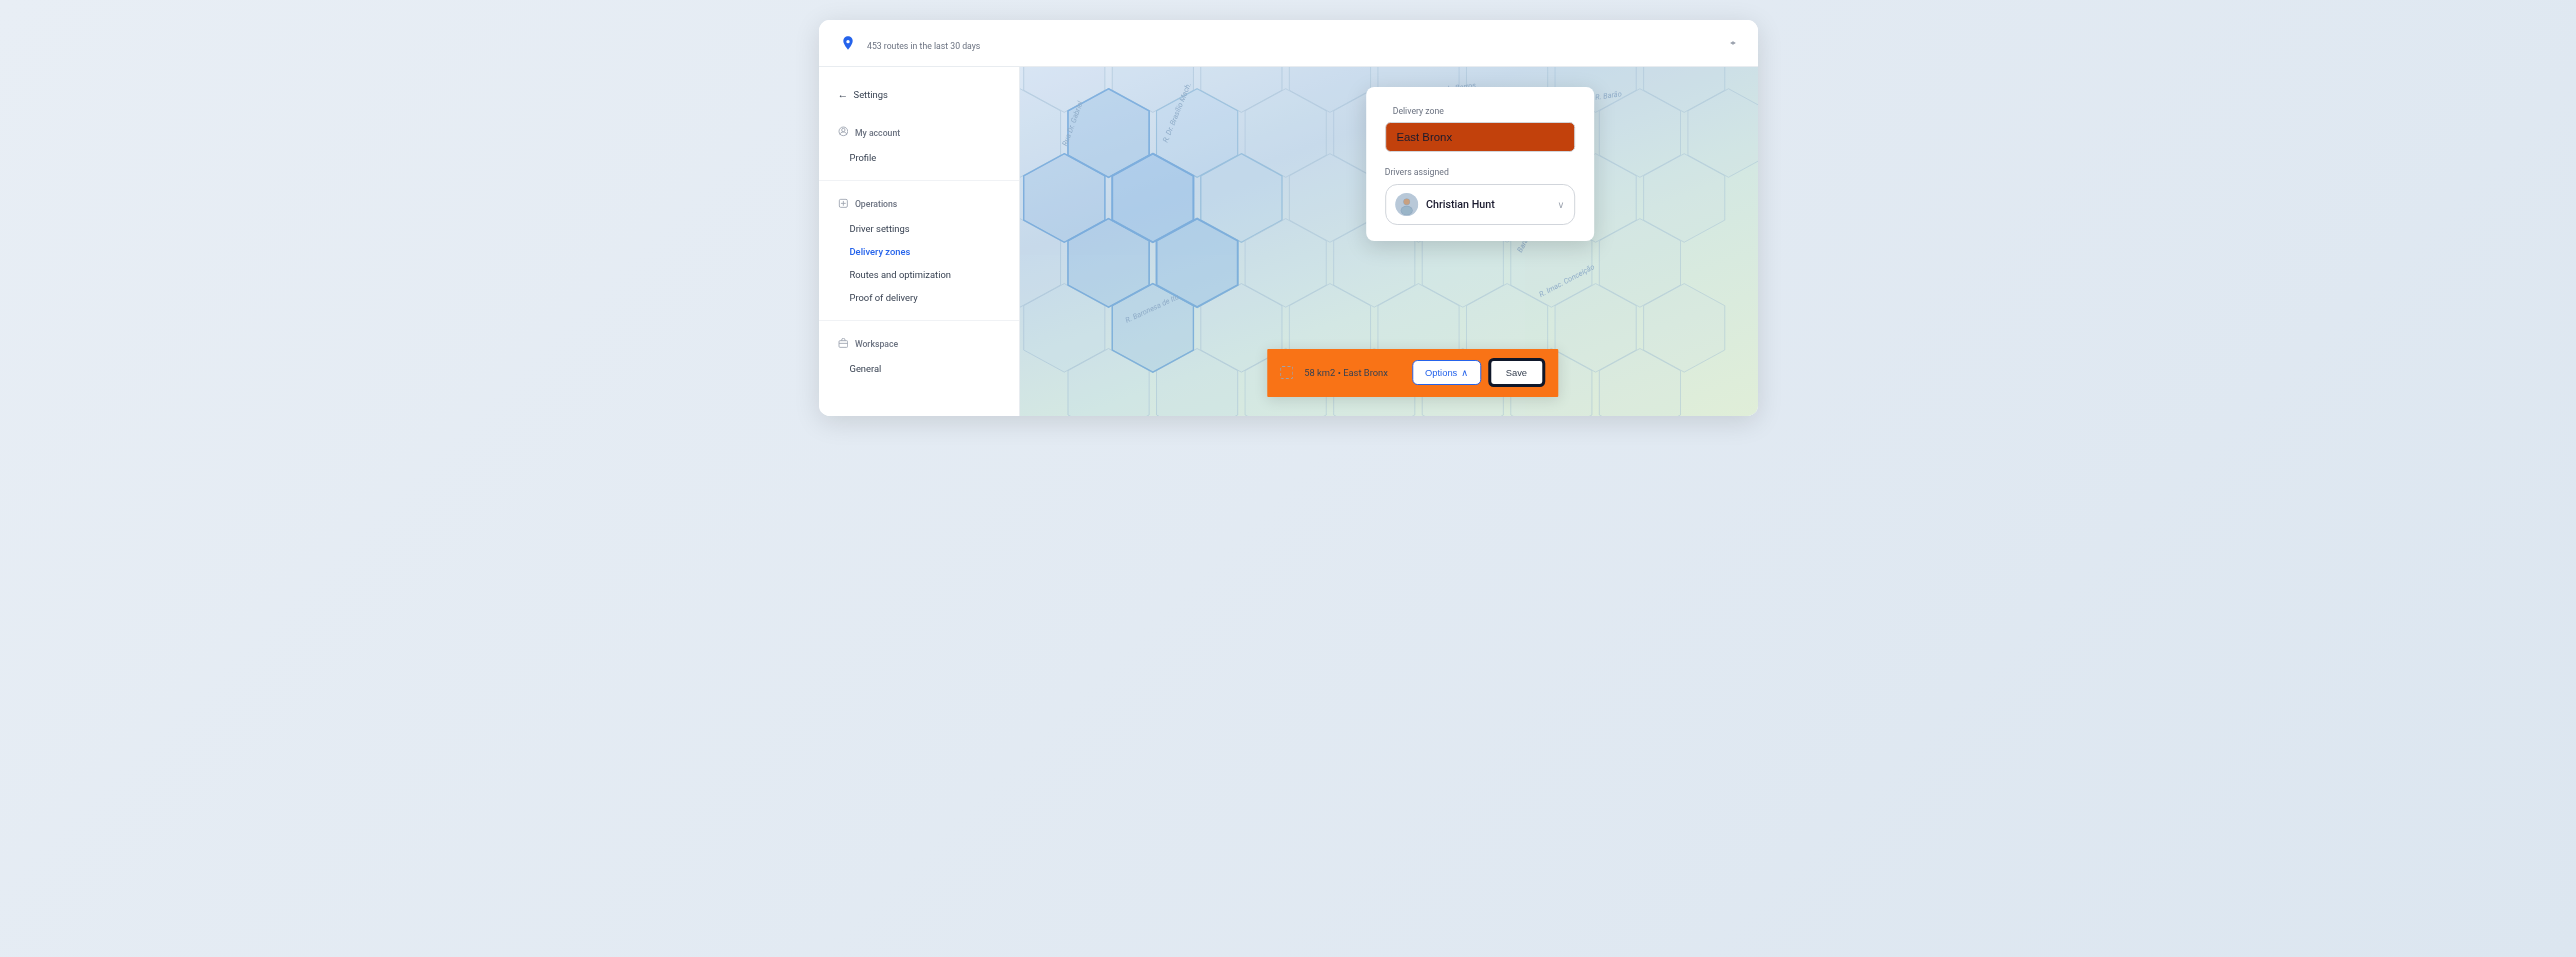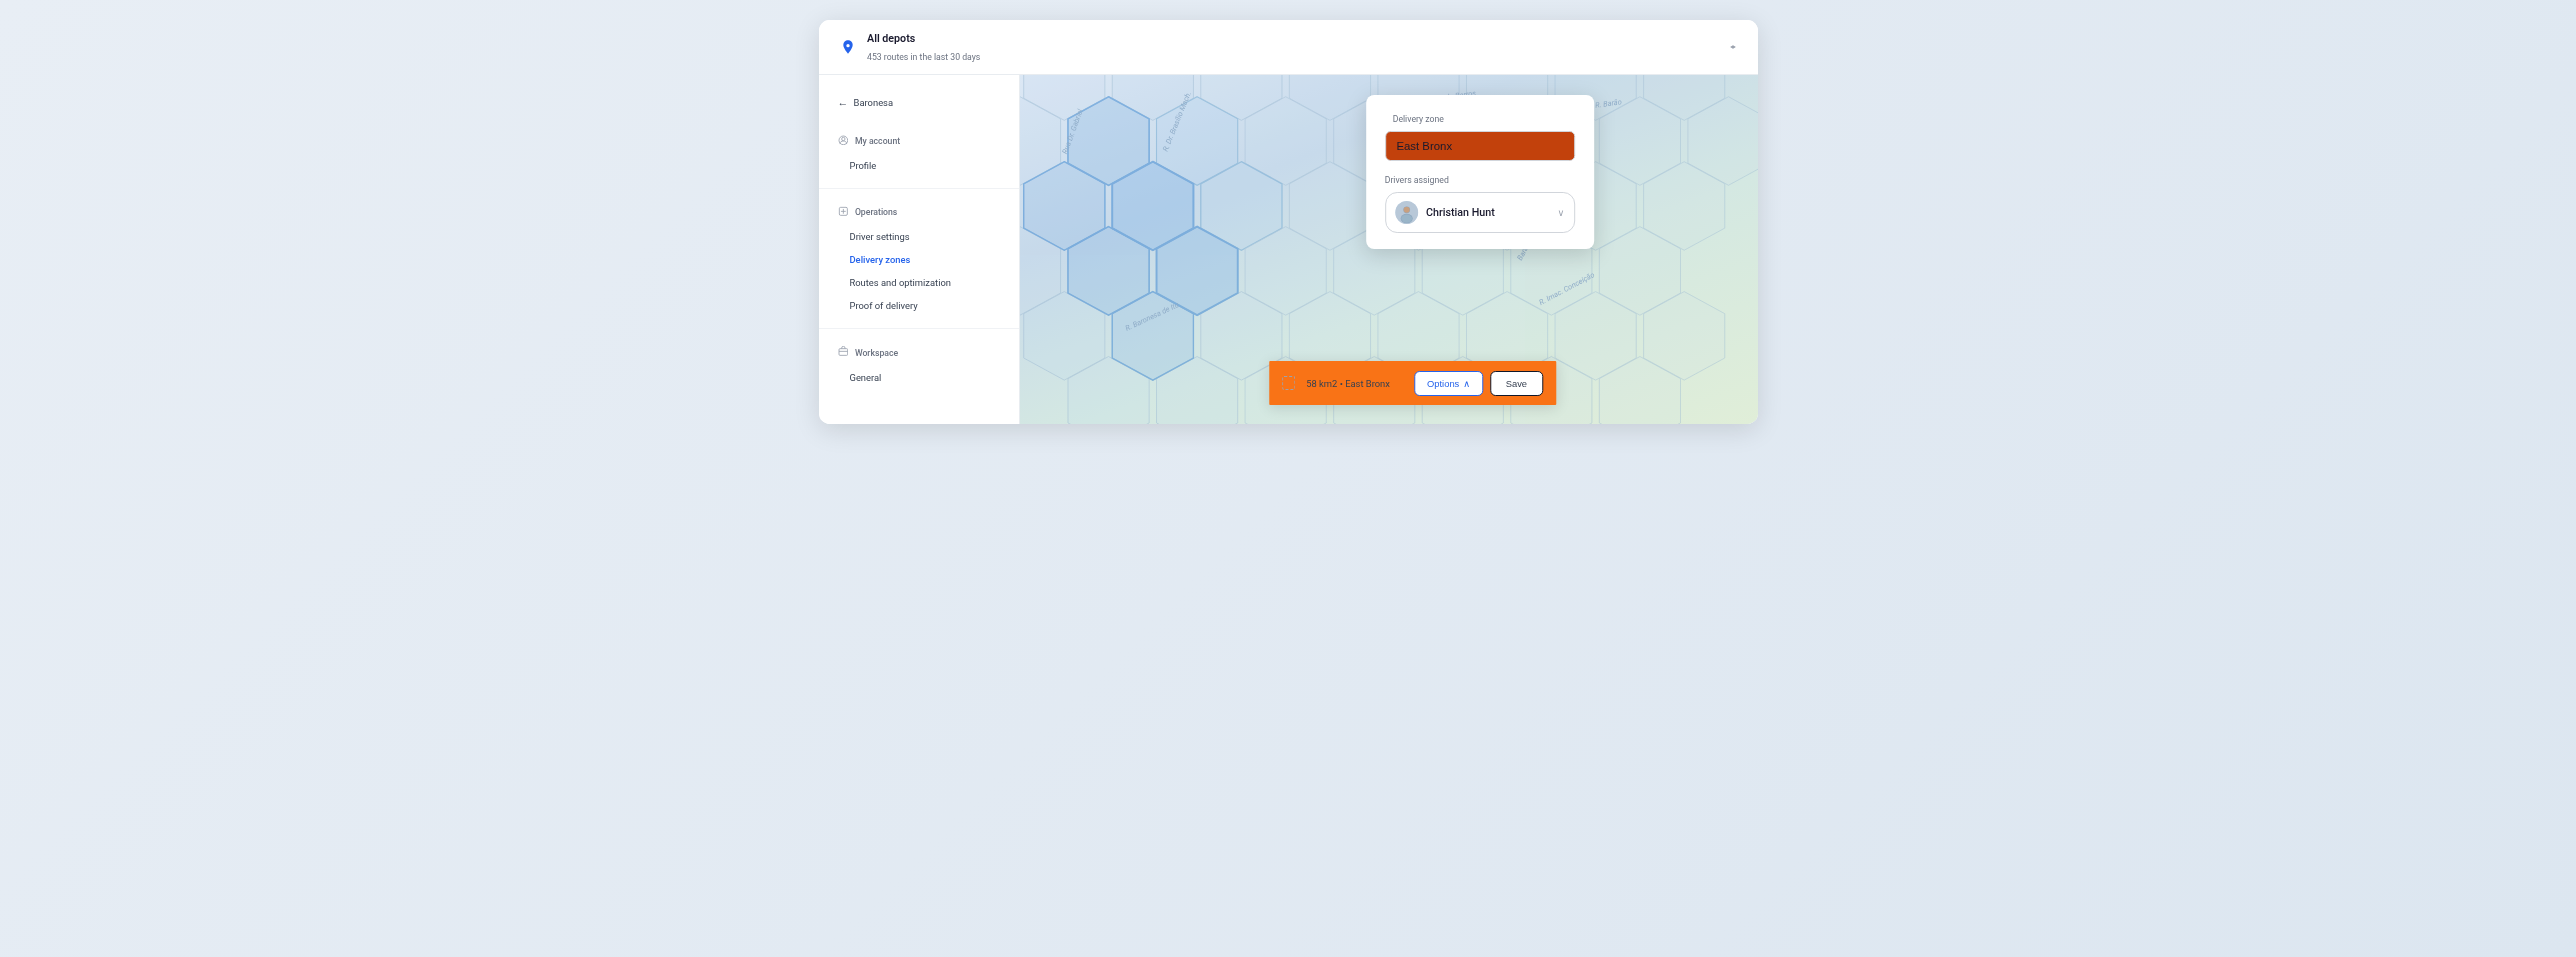--- a/index.html
+++ b/index.html
@@ -307,21 +307,21 @@
       color: #2563eb;
       font-size: 9.4px;
       font-weight: 500;
       cursor: pointer;
       background: #ffffff;
     }
 
     .btn-save {
       padding: 6px 14.8px;
       background: #ffffff;
-      border: 1px solid #0f172a;
+      border: 3px solid #0f172a;
       border-radius: 5.4px;
       color: #374151;
       font-size: 9.4px;
       font-weight: 500;
       cursor: pointer;
     }
 
     
     .hex-svg {
       width: 100%;
@@ -335,38 +335,37 @@
 
   <div class="top-bar">
     <div class="top-bar-icon">
       <svg width="16" height="16" viewBox="0 0 24 24" fill="none">
         <circle cx="12" cy="10" r="4" fill="#2563eb"></circle>
         <path d="M12 2C8.13 2 5 5.13 5 9c0 5.25 7 13 7 13s7-7.75 7-13c0-3.87-3.13-7-7-7z" fill="#2563eb"></path>
         <circle cx="12" cy="10" r="2.5" fill="white"></circle>
       </svg>
     </div>
     <div class="top-bar-info">
-      <div class="top-bar-title">All depots</div>
       <div class="top-bar-subtitle">453 routes in the last 30 days</div>
     </div>
     <div class="top-bar-chevron">
       <svg width="12" height="12" viewBox="0 0 18 18" fill="none">
         <path d="M9 6l-4 4h8l-4-4z" fill="#9ca3af"></path>
         <path d="M9 12l4-4H5l4 4z" fill="#9ca3af"></path>
       </svg>
     </div>
   </div>
 
   <div class="main-layout">
 
     <div class="sidebar">
 
       <div class="sidebar-back">
         <span class="back-arrow">←</span>
-        <span>Baronesa</span>
+        <span>Settings</span>
       </div>
 
       <div class="sidebar-section">
         <div class="sidebar-section-header">
           <span class="sidebar-section-icon">
             <svg width="10.7" height="10.7" viewBox="0 0 16 16" fill="none">
               <circle cx="8" cy="8" r="6.5" stroke="#9ca3af" stroke-width="1.3"></circle>
               <circle cx="8" cy="6" r="2.5" stroke="#9ca3af" stroke-width="1.3"></circle>
               <path d="M3 13c0-2.8 2.2-4 5-4s5 1.2 5 4" stroke="#9ca3af" stroke-width="1.3" stroke-linecap="round"></path>
             </svg>

